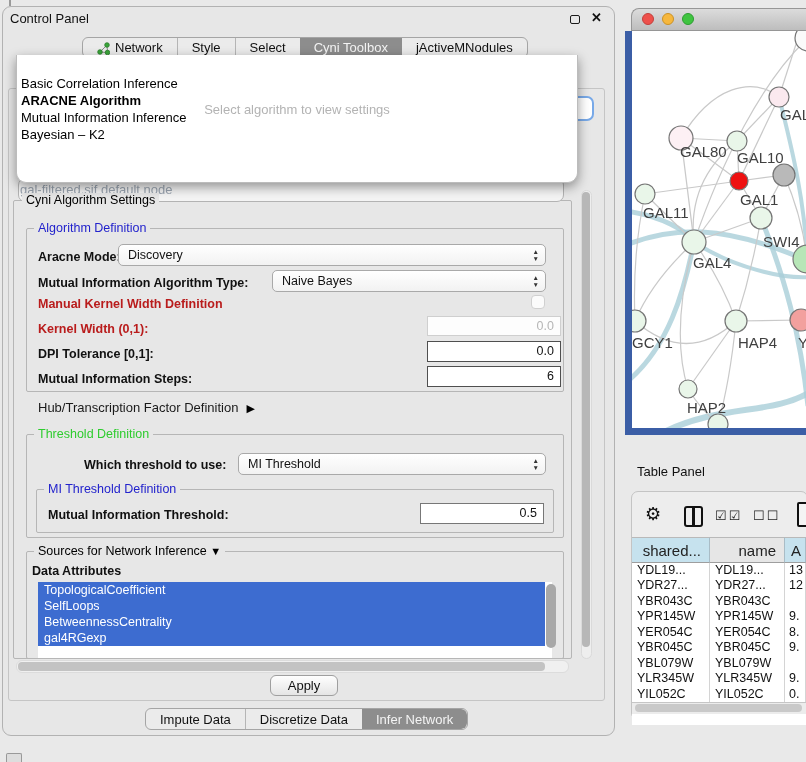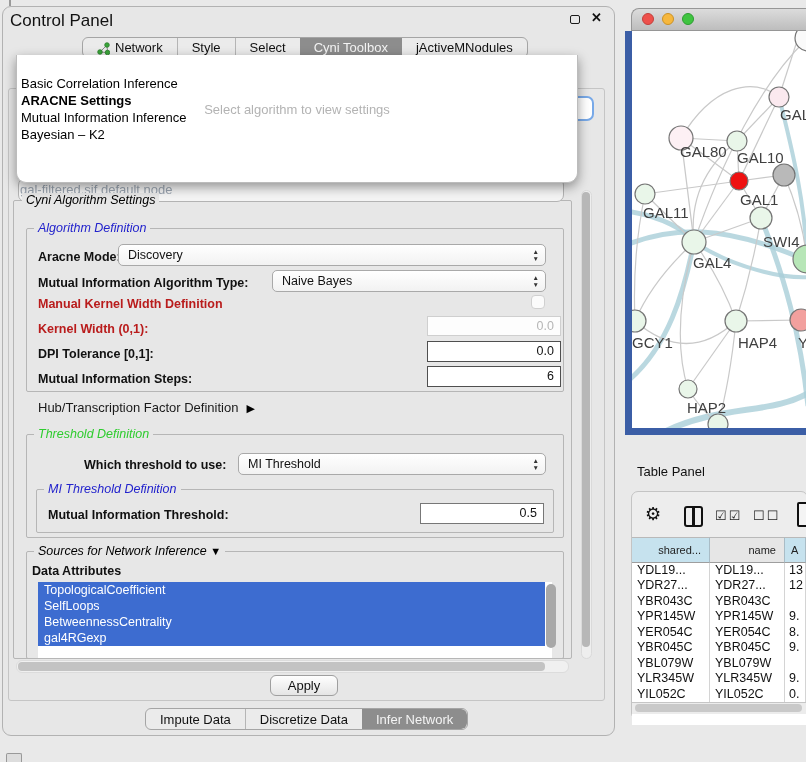--- a/index.html
+++ b/index.html
@@ -2,21 +2,21 @@
 <html><head>
 <meta charset="utf-8">
 <style>
   * { margin:0; padding:0; box-sizing:border-box; }
   html,body { width:806px; height:762px; overflow:hidden; }
   body { font-family:"Liberation Sans", sans-serif; background:#e9e9e9; position:relative; }
   .abs { position:absolute; }
   
   .cp-bg { left:2px; top:6px; width:613px; height:730px; background:#e7e7e7;
            border:1px solid #b2b2b2; border-radius:9px; }
-  .cp-title { left:10px; top:11px; font-size:17px; color:#111; }
+  .cp-title { left:10px; top:11px; font-size:13px; color:#111; }
   .float-btn { left:570px; top:15px; width:10px; height:9px; border:1.5px solid #1a1a1a; border-radius:2px; }
   .close-btn { left:591px; top:10px; font-size:13px; font-weight:bold; color:#111; }
   .tabbar { display:flex; border:1px solid #a5a5a5; border-radius:6px; overflow:hidden; background:#ebebeb; }
   .top-tabbar { left:82px; top:37px; height:21px; }
   .tab { font-size:13px; color:#111; text-align:center; line-height:19px; padding:0 14px;
          border-left:1px solid #b5b5b5; white-space:nowrap; display:flex; align-items:center; gap:5px; justify-content:center;}
   .tab:first-child { border-left:none; }
   .tab.active { background:#8d8d8d; color:#f4f4f4; border-left:none; }
   .tab.active + .tab { border-left:none; }
   .content-box { left:8px; top:88px; width:597px; height:613px; border:1px solid #c5c5c5;
@@ -30,21 +30,21 @@
   
   .popup { left:16px; top:55px; width:562px; height:128px; background:#fff;
            border:1px solid #bcbcbc; border-top:none; border-radius:0 0 10px 10px;
            box-shadow:0 4px 12px rgba(0,0,0,.4); z-index:10; }
   .popup-ph { left:16px; top:58px; width:562px; text-align:center; font-size:13px; color:#b3b3b3; z-index:11;margin-top:44px; }
   .popup-list { left:21px; top:76px; z-index:11; font-size:13px; color:#000; }
   .popup-list .item { height:16.9px; line-height:16.9px; white-space:nowrap; }
   .popup-list .item.bold { font-weight:bold; }
   
   .fbox { border:1px solid #b6b6b6; border-radius:2px; }
-  .ftitle { font-size:12.5px; background:#e7e7e7; padding:0 4px; white-space:nowrap; z-index:3;font-style:italic; }
+  .ftitle { font-size:12.5px; background:#e7e7e7; padding:0 4px; white-space:nowrap; z-index:3; }
   .blue { color:#2222cc; } .green { color:#2ecc2e; }
   .lbl { font-size:12.5px; font-weight:bold; color:#111; white-space:nowrap; }
   .lbl.dis { color:#b91c1c; }
   .combo { background:linear-gradient(#ffffff,#f2f2f2); border:1px solid #a9a9a9; border-radius:5px;
            font-size:12.5px; color:#111; line-height:20px; padding-left:9px; }
   .combo .arrows { position:absolute; right:6px; top:3px; font-size:6.5px; line-height:7px;
                    color:#333; text-align:center; }
   .field { background:#fff; font-size:12.5px; color:#111; text-align:right; padding-right:6px; line-height:19px; }
   .field.dark { border:1px solid #4f4f4f; }
   .field.dis { border:1px solid #cfcfcf; color:#b6b6b6; background:#fdfdfd; }
@@ -84,21 +84,21 @@
   .tp-title { left:637px; top:464px; font-size:13px; color:#111; }
   .tp-box { left:631px; top:491px; width:177px; height:229px; background:#ededed;
             border:1px solid #c4c4c4; border-radius:7px; }
   .tp-gear { left:645px; top:503px; font-size:18px; color:#111; }
   .tp-cols { left:684px; top:506px; width:19px; height:21px; border:2.5px solid #111; border-radius:3px; }
   .tp-cols .div { position:absolute; left:6px; top:0; width:2.5px; height:100%; background:#111; }
   .tp-glyphpair { font-size:13px; color:#222; letter-spacing:2px; }
   .tp-checks { left:715px; top:508px; }
   .tp-unchecks { left:753px; top:508px; }
   .tp-file { left:797px; top:502px; width:14px; height:25px; border:2px solid #111; border-radius:2px; background:#f4f4f4;}
-  .thead { left:632px; top:537px; width:174px; height:26px; display:flex; font-size:11px; color:#222; }
+  .thead { left:632px; top:537px; width:174px; height:26px; display:flex; font-size:15px; color:#222; }
   .th { line-height:25px; text-align:right; padding-right:8px; border-right:1px solid #a9bcc6;
         border-top:1px solid #b9b9b9; border-bottom:1px solid #9e9e9e; background:#c6e2ee; overflow:hidden;}
   .th.c0 { width:78px; } .th.c1 { width:75px; background:#e6e6e6; } .th.c2 { flex:1; text-align:left; padding-left:6px;}
   .tbody { left:632px; top:563px; width:174px; height:162px; background:#fff; overflow:hidden; }
   .trow { display:flex; height:15.45px; }
   .tcell { font-size:12.5px; color:#111; line-height:15.4px; white-space:nowrap; overflow:hidden;
            border-right:1px solid #d4d4d4; }
   .tcell.c0 { width:78px; padding-left:5px; } .tcell.c1 { width:75px; padding-left:5px; }
   .tcell.c2 { flex:1; padding-left:4px; }
   .tp-hscroll { left:632px; top:702px; width:174px; height:12px; background:#ececec; border-top:1px solid #c6c6c6;}
@@ -144,21 +144,21 @@
 
 <div class="abs frag-blue"></div>
 <div class="abs frag-btn">
   <span>gal-filtered.sif default node</span>
 </div>
 
 <div class="abs popup"></div>
 <div class="abs popup-ph">Select algorithm to view settings</div>
 <div class="abs popup-list">
   <div class="item">Basic Correlation Inference</div>
-  <div class="item bold">ARACNE Settings</div>
+  <div class="item bold">ARACNE Algorithm</div>
   <div class="item">Mutual Information Inference</div>
   <div class="item">Bayesian – K2</div>
 </div>
 
 <div class="abs fbox" style="left:13px;top:200px;width:559px;height:459px;"></div>
 <div class="abs ftitle" style="left:22px;top:193px;">Cyni Algorithm Settings</div>
 
 <div class="abs fbox" style="left:26px;top:228px;width:538px;height:164px;"></div>
 <div class="abs ftitle blue" style="left:34px;top:221px;">Algorithm Definition</div>
 

